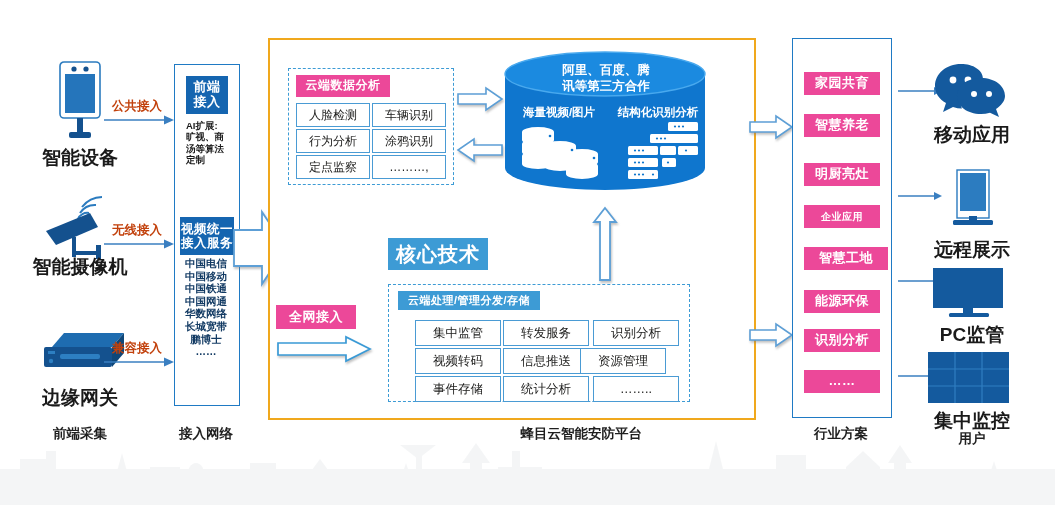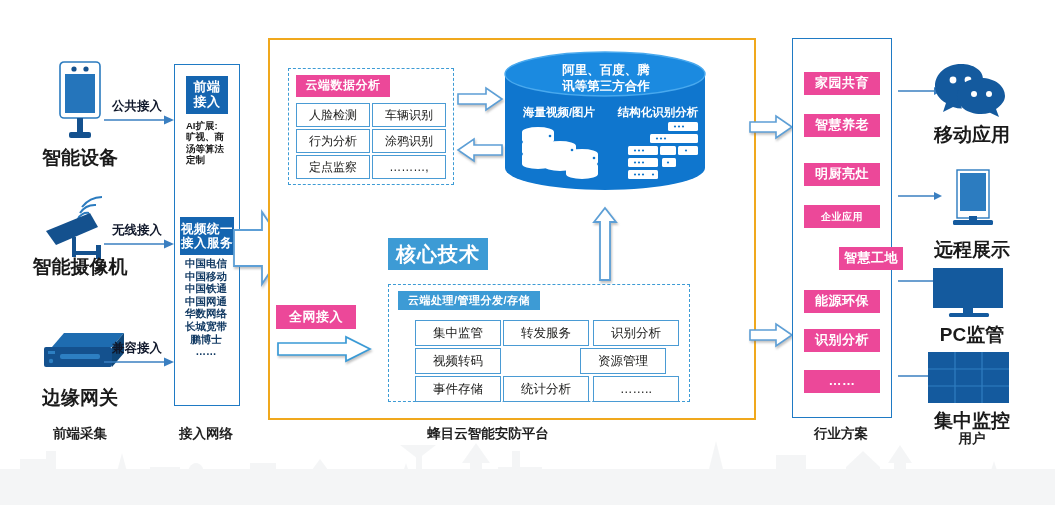--- a/index.html
+++ b/index.html
@@ -38,21 +38,21 @@
   .dashbox{border:1.4px dashed #3d9bd5;background:#fff;}
 
   .caption{
     text-align:center;color:#1a1a1a;font-size:19px;font-weight:bold;
     white-space:nowrap;
   }
   .footlabel{
     text-align:center;color:#1f1f1f;font-size:13.5px;font-weight:bold;white-space:nowrap;
   }
   .linklabel{
-    color:#0f172a;font-size:12.5px;font-weight:bold;white-space:nowrap;text-align:center;
+    color:#c2410c;font-size:12.5px;font-weight:bold;white-space:nowrap;text-align:center;
   }
   .listtext{
     color:#123a63;font-size:10.5px;line-height:12.6px;text-align:center;font-weight:bold;
   }
   .ailist{
     color:#1a1a1a;font-size:9.5px;line-height:11.4px;text-align:left;font-weight:bold;
   }
   .hollow{filter:drop-shadow(1.5px 2px 1.2px rgba(120,120,120,.45));}
   svg{display:block;overflow:visible;}
 </style>
@@ -303,41 +303,42 @@
 
   <div class="abs chip chip-light" style="left:388px;top:238px;width:100px;height:32px;font-size:20px;letter-spacing:1px;">核心技术</div>
 
   <div class="abs dashbox" style="left:388px;top:284px;width:300px;height:116px;"></div>
   <div class="abs chip chip-light" style="left:398px;top:291px;width:142px;height:19px;font-size:11px;">云端处理/管理分发/存储</div>
 
   <div class="abs wbox" style="left:415px;top:320px;width:84px;height:24px;font-size:12.5px;">集中监管</div>
   <div class="abs wbox" style="left:503px;top:320px;width:84px;height:24px;font-size:12.5px;">转发服务</div>
   <div class="abs wbox" style="left:593px;top:320px;width:84px;height:24px;font-size:12.5px;">识别分析</div>
   <div class="abs wbox" style="left:415px;top:348px;width:84px;height:24px;font-size:12.5px;">视频转码</div>
+  <div class="abs wbox" style="left:503px;top:348px;width:84px;height:24px;font-size:12.5px;">信息推送</div>
   <div class="abs wbox" style="left:580px;top:348px;width:84px;height:24px;font-size:12.5px;">资源管理</div>
   <div class="abs wbox" style="left:415px;top:376px;width:84px;height:24px;font-size:12.5px;">事件存储</div>
   <div class="abs wbox" style="left:503px;top:376px;width:84px;height:24px;font-size:12.5px;">统计分析</div>
   <div class="abs wbox" style="left:593px;top:376px;width:84px;height:24px;font-size:12.5px;">……..</div>
 
-  <div class="abs footlabel" style="left:348px;top:425px;width:280px;">蜂目云智能安防平台</div>
+  <div class="abs footlabel" style="left:362px;top:425px;width:280px;text-align:right;">蜂目云智能安防平台</div>
 
   <svg class="abs hollow" style="left:748px;top:114px;" width="46" height="26">
     <polygon points="2,8 28,8 28,2 44,13 28,24 28,18 2,18" fill="#fff" stroke="#5d9fd6" stroke-width="1.6"></polygon>
   </svg>
   <svg class="abs hollow" style="left:748px;top:322px;" width="46" height="26">
     <polygon points="2,8 28,8 28,2 44,13 28,24 28,18 2,18" fill="#fff" stroke="#5d9fd6" stroke-width="1.6"></polygon>
   </svg>
 
   <div class="abs colframe" style="left:792px;top:38px;width:98px;height:378px;"></div>
 
   <div class="abs chip chip-mid" style="left:804px;top:72px;width:76px;height:23px;font-size:13px;">家园共育</div>
   <div class="abs chip chip-mid" style="left:804px;top:114px;width:76px;height:23px;font-size:13px;">智慧养老</div>
   <div class="abs chip chip-mid" style="left:804px;top:163px;width:76px;height:23px;font-size:13px;">明厨亮灶</div>
   <div class="abs chip chip-mid" style="left:804px;top:205px;width:76px;height:23px;font-size:10px;">企业应用</div>
-  <div class="abs chip chip-mid" style="left:804px;top:247px;width:64px;height:23px;font-size:13px;margin-left:35px;">智慧工地</div>
+  <div class="abs chip chip-mid" style="left:804px;top:247px;width:84px;height:23px;font-size:13px;">智慧工地</div>
   <div class="abs chip chip-mid" style="left:804px;top:290px;width:76px;height:23px;font-size:13px;">能源环保</div>
   <div class="abs chip chip-mid" style="left:804px;top:329px;width:76px;height:23px;font-size:13px;">识别分析</div>
   <div class="abs chip chip-mid" style="left:804px;top:370px;width:76px;height:23px;font-size:13px;">……</div>
 
   <div class="abs footlabel" style="left:790px;top:425px;width:102px;">行业方案</div>
 
   <svg class="abs" style="left:898px;top:85px;" width="44" height="12">
     <line x1="0" y1="6" x2="36" y2="6" stroke="#3a7fc1" stroke-width="1.6"></line>
       <polygon points="36,2 44,6 36,10" fill="#3a7fc1"></polygon>
   </svg>

